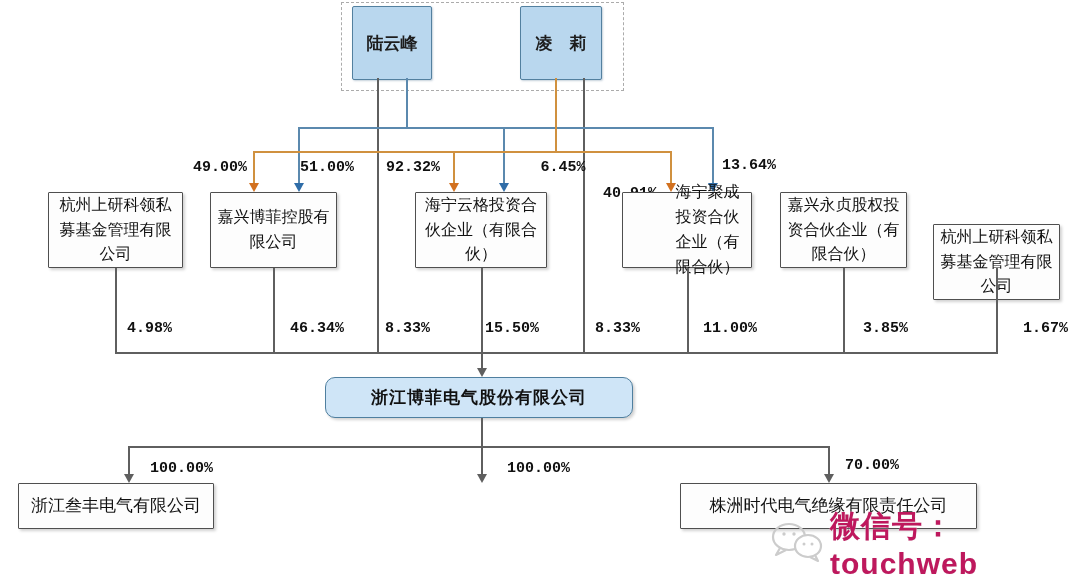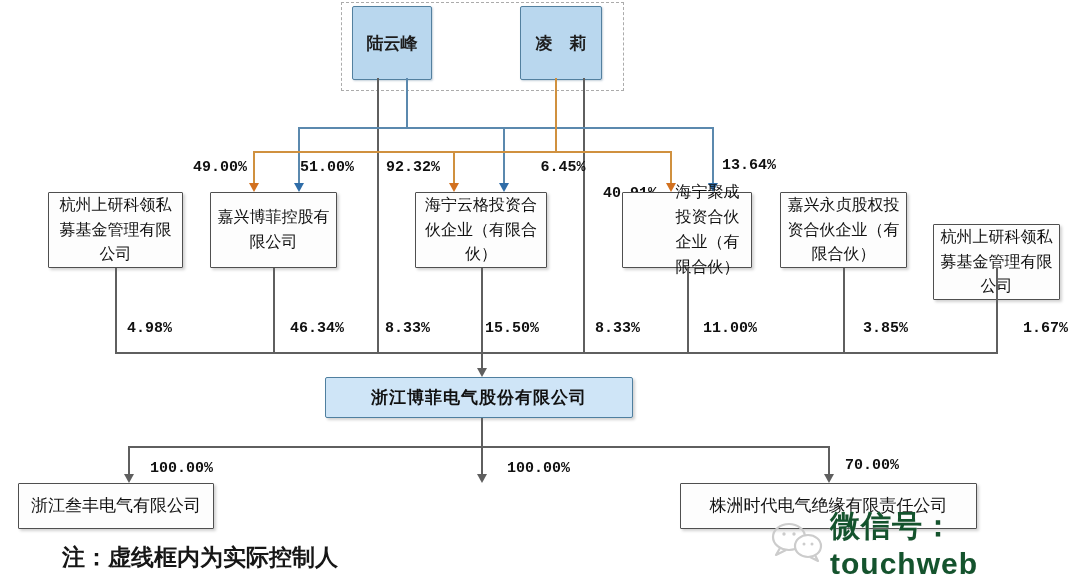--- a/index.html
+++ b/index.html
@@ -13,37 +13,37 @@
     font-family:"Liberation Serif","DejaVu Serif",serif;}
   .dashed-box{position:absolute;border:1px dashed #ababab;background:transparent;}
   .pbox{position:absolute;display:flex;align-items:center;justify-content:center;text-align:center;
     background:var(--person-fill);border:1.5px solid var(--person-border);border-radius:2px;
     font-size:17px;font-weight:600;color:#1d1d1d;box-shadow:1px 1px 2px rgba(90,120,150,.35);}
   .wbox{position:absolute;display:flex;align-items:center;justify-content:center;text-align:center;
     background:#fdfdfd;border:1.4px solid #4f4f4f;border-radius:1px;
     font-size:16px;font-weight:500;color:#111;line-height:1.55;padding:2px 6px;box-sizing:border-box;
     box-shadow:2px 2px 3px rgba(0,0,0,.18);}
   .cbox{position:absolute;display:flex;align-items:center;justify-content:center;text-align:center;
-    background:var(--company-fill);border:1.5px solid var(--company-border);border-radius:2px;
+    background:var(--company-fill);border:1.5px solid var(--company-border);border-radius:10px;
     font-size:17px;font-weight:700;color:#111;letter-spacing:1px;box-sizing:border-box;
     box-shadow:2px 2px 3px rgba(0,0,0,.18);}
   .vl{position:absolute;width:2px;background:var(--dark);}
   .hl{position:absolute;height:2px;background:var(--dark);}
   .vl.blue,.hl.blue{background:var(--blue);}
   .vl.orange,.hl.orange{background:var(--orange);}
   .arw{position:absolute;width:0;height:0;border-left:5px solid transparent;border-right:5px solid transparent;
     border-top:9px solid var(--dark);}
   .arw.blue{border-top-color:var(--arrow-blue);}
   .arw.orange{border-top-color:var(--arrow-orange);}
   .pct{position:absolute;font-size:15px;font-weight:700;color:#111;white-space:nowrap;
     font-family:Liberation Mono, monospace;}
   .pct.ctr{width:70px;text-align:center;}
   .note{position:absolute;font-size:23px;font-weight:600;color:#161616;white-space:nowrap;}
   .wm{position:absolute;display:flex;align-items:center;gap:6px;color:#cbcbcb;z-index:5;}
-  .wm-text{font-size:30px;font-weight:700;letter-spacing:1px;color:#14532d;
+  .wm-text{font-size:30px;font-weight:700;letter-spacing:1px;color:#be185d;
     font-family:"Liberation Sans","DejaVu Sans",sans-serif;text-shadow:0 0 1px #e2e2e2;}
 </style>
 </head>
 <body>
 
 <div class="canvas">
 
   <div class="dashed-box" style="left:341px;top:2px;width:281px;height:87px;"></div>
 
   <div class="pbox" style="left:352px;top:6px;width:78px;height:72px;">陆云峰</div>
@@ -115,21 +115,20 @@
   <div class="arw" style="left:477px;top:474px;"></div>
   <div class="arw" style="left:824px;top:474px;"></div>
 
   <div class="pct" style="left:150px;top:460px;">100.00%</div>
   <div class="pct" style="left:507px;top:460px;">100.00%</div>
   <div class="pct" style="left:845px;top:457px;">70.00%</div>
 
   <div class="wbox" style="left:18px;top:483px;width:196px;height:46px;font-size:17px;">浙江叁丰电气有限公司</div>
   <div class="wbox" style="left:680px;top:483px;width:297px;height:46px;font-size:17px;">株洲时代电气绝缘有限责任公司</div>
 
-  <div class="note" style="left:62px;top:542px;">注：虚线框内为实际控制人</div>
 
   <div class="wm" style="left:770px;top:506px;">
     <span>
       <svg width="54" height="44" viewBox="0 0 54 44">
         <ellipse cx="19" cy="17" rx="16" ry="13" fill="none" stroke="#cccccc" stroke-width="2.2"></ellipse>
         <path d="M10 28 L6 35 L16 30" fill="none" stroke="#cccccc" stroke-width="2.2" stroke-linejoin="round"></path>
         <ellipse cx="38" cy="26" rx="13" ry="11" fill="#ffffff" stroke="#cccccc" stroke-width="2.2"></ellipse>
         <path d="M45 35 L48 41 L40 37" fill="none" stroke="#cccccc" stroke-width="2.2" stroke-linejoin="round"></path>
         <circle cx="14" cy="14" r="1.7" fill="#cccccc"></circle>
         <circle cx="24" cy="14" r="1.7" fill="#cccccc"></circle>

